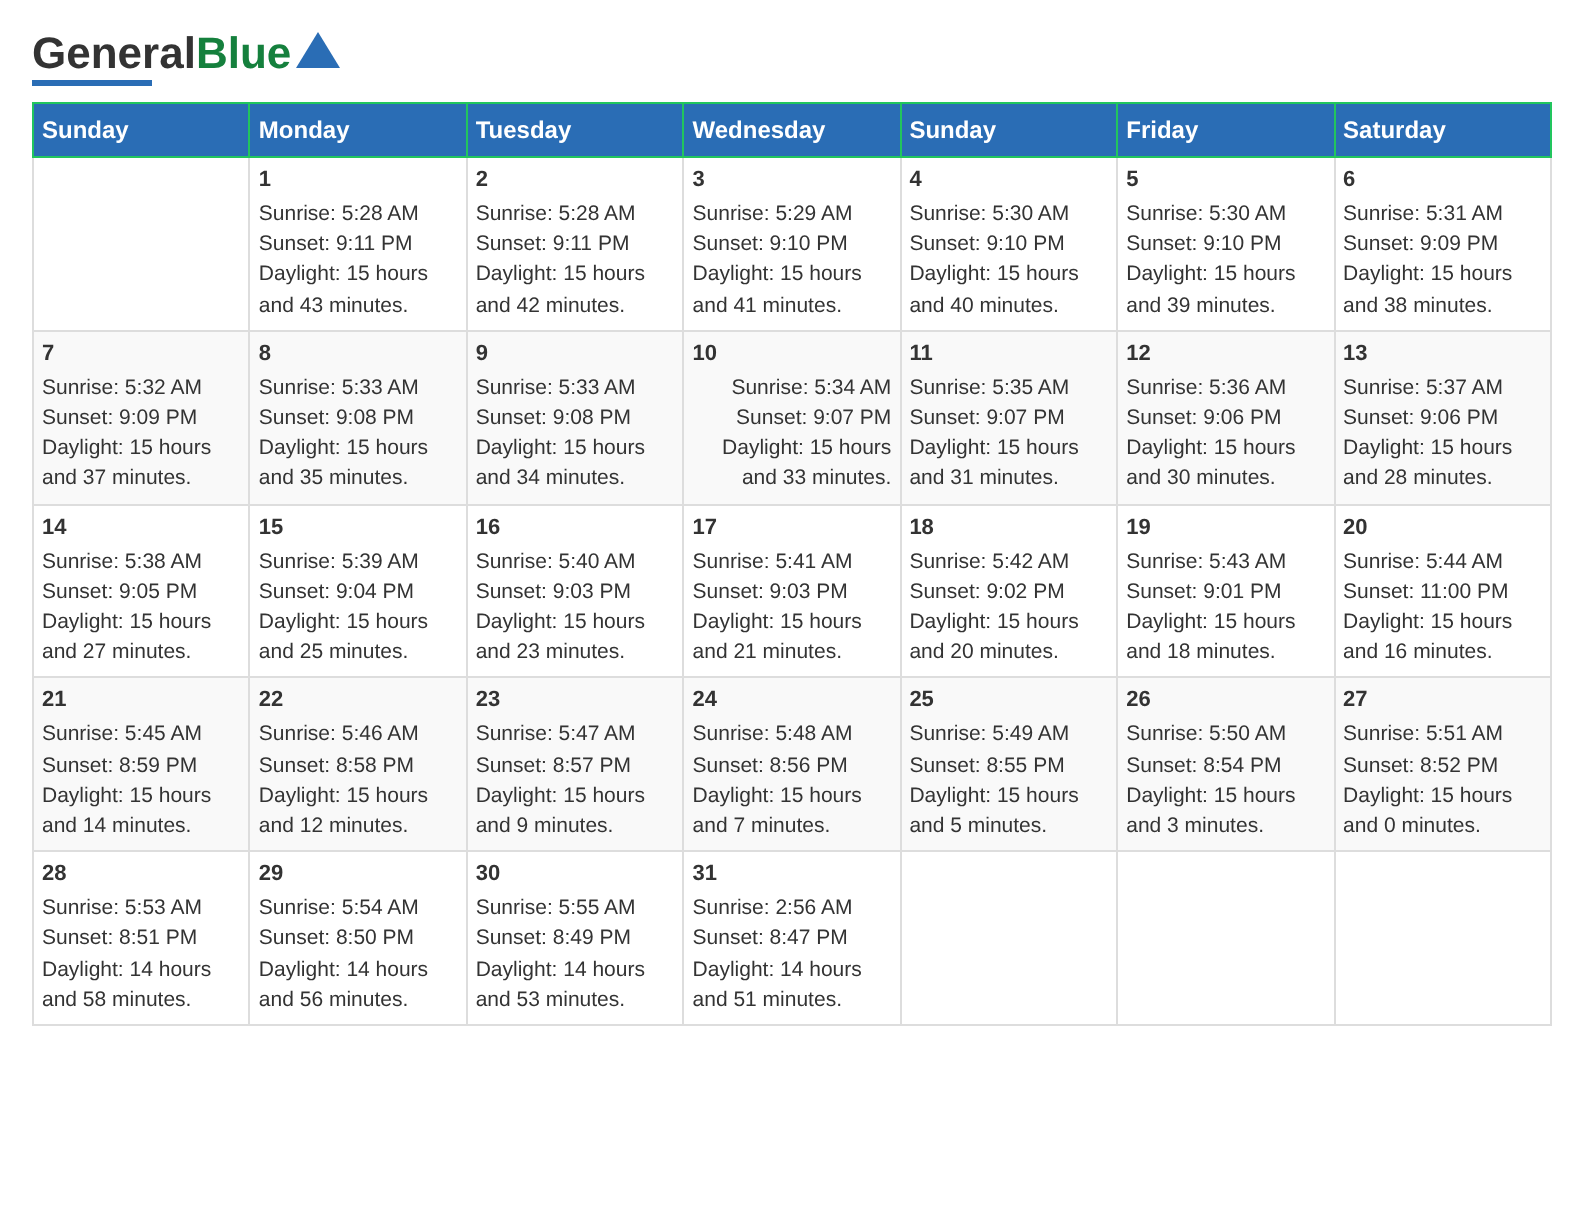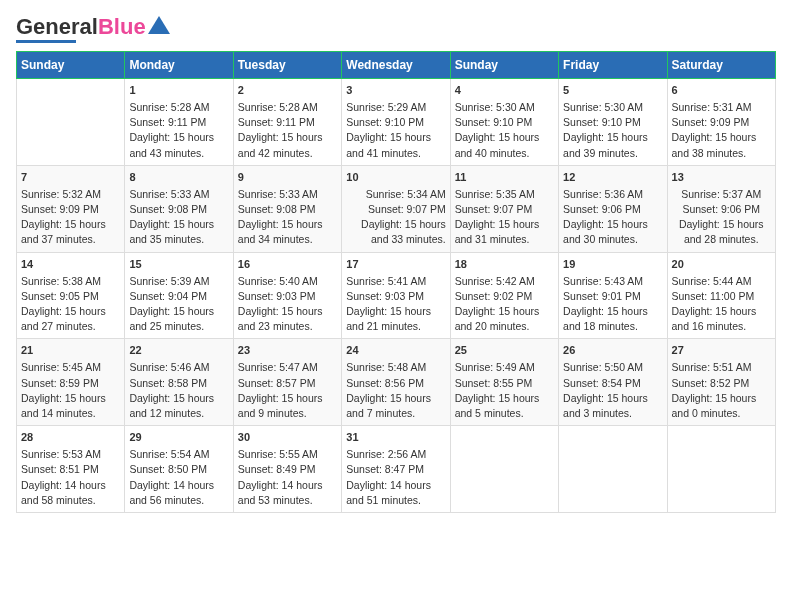--- a/index.html
+++ b/index.html
@@ -81,21 +81,21 @@
       background: #fff;
     }
   </style>
 </head>
 <body>
 
 <div class="header-area">
   <div class="logo">
     <div style="display:flex; align-items:center;">
       <span style="font-size:22px; font-weight:bold; color:#333; line-height:1;">
-        <span>General</span><span style="color:#ec4899;">Blue</span>
+        <span>General</span><span style="color:#15803d;">Blue</span>
       </span>
       <svg width="22" height="18" viewBox="0 0 22 18" style="margin-left:2px; margin-top:-4px;">
         <polygon points="0,18 11,0 22,18" fill="#2a6db5"></polygon>
       </svg>
     </div>
     <div class="logo-line"></div>
   </div>
   <div class="title-area">
     <div class="month-title"></div>
     <div class="location-title"></div>
@@ -198,21 +198,21 @@
         </td>
         <td>
           <span class="day-num">12</span>
           <div class="cell-content" style="white-space: pre-line;">Sunrise: 5:36 AM
 Sunset: 9:06 PM
 Daylight: 15 hours
 and 30 minutes.</div>
         </td>
         <td>
           <span class="day-num">13</span>
-          <div class="cell-content" style="white-space: pre-line; text-align: center;">Sunrise: 5:37 AM
+          <div class="cell-content" style="white-space: pre-line;">Sunrise: 5:37 AM
 Sunset: 9:06 PM
 Daylight: 15 hours
 and 28 minutes.</div>
         </td>
       </tr>
       <tr>
         <td>
           <span class="day-num">14</span>
           <div class="cell-content" style="white-space: pre-line;">Sunrise: 5:38 AM
 Sunset: 9:05 PM

